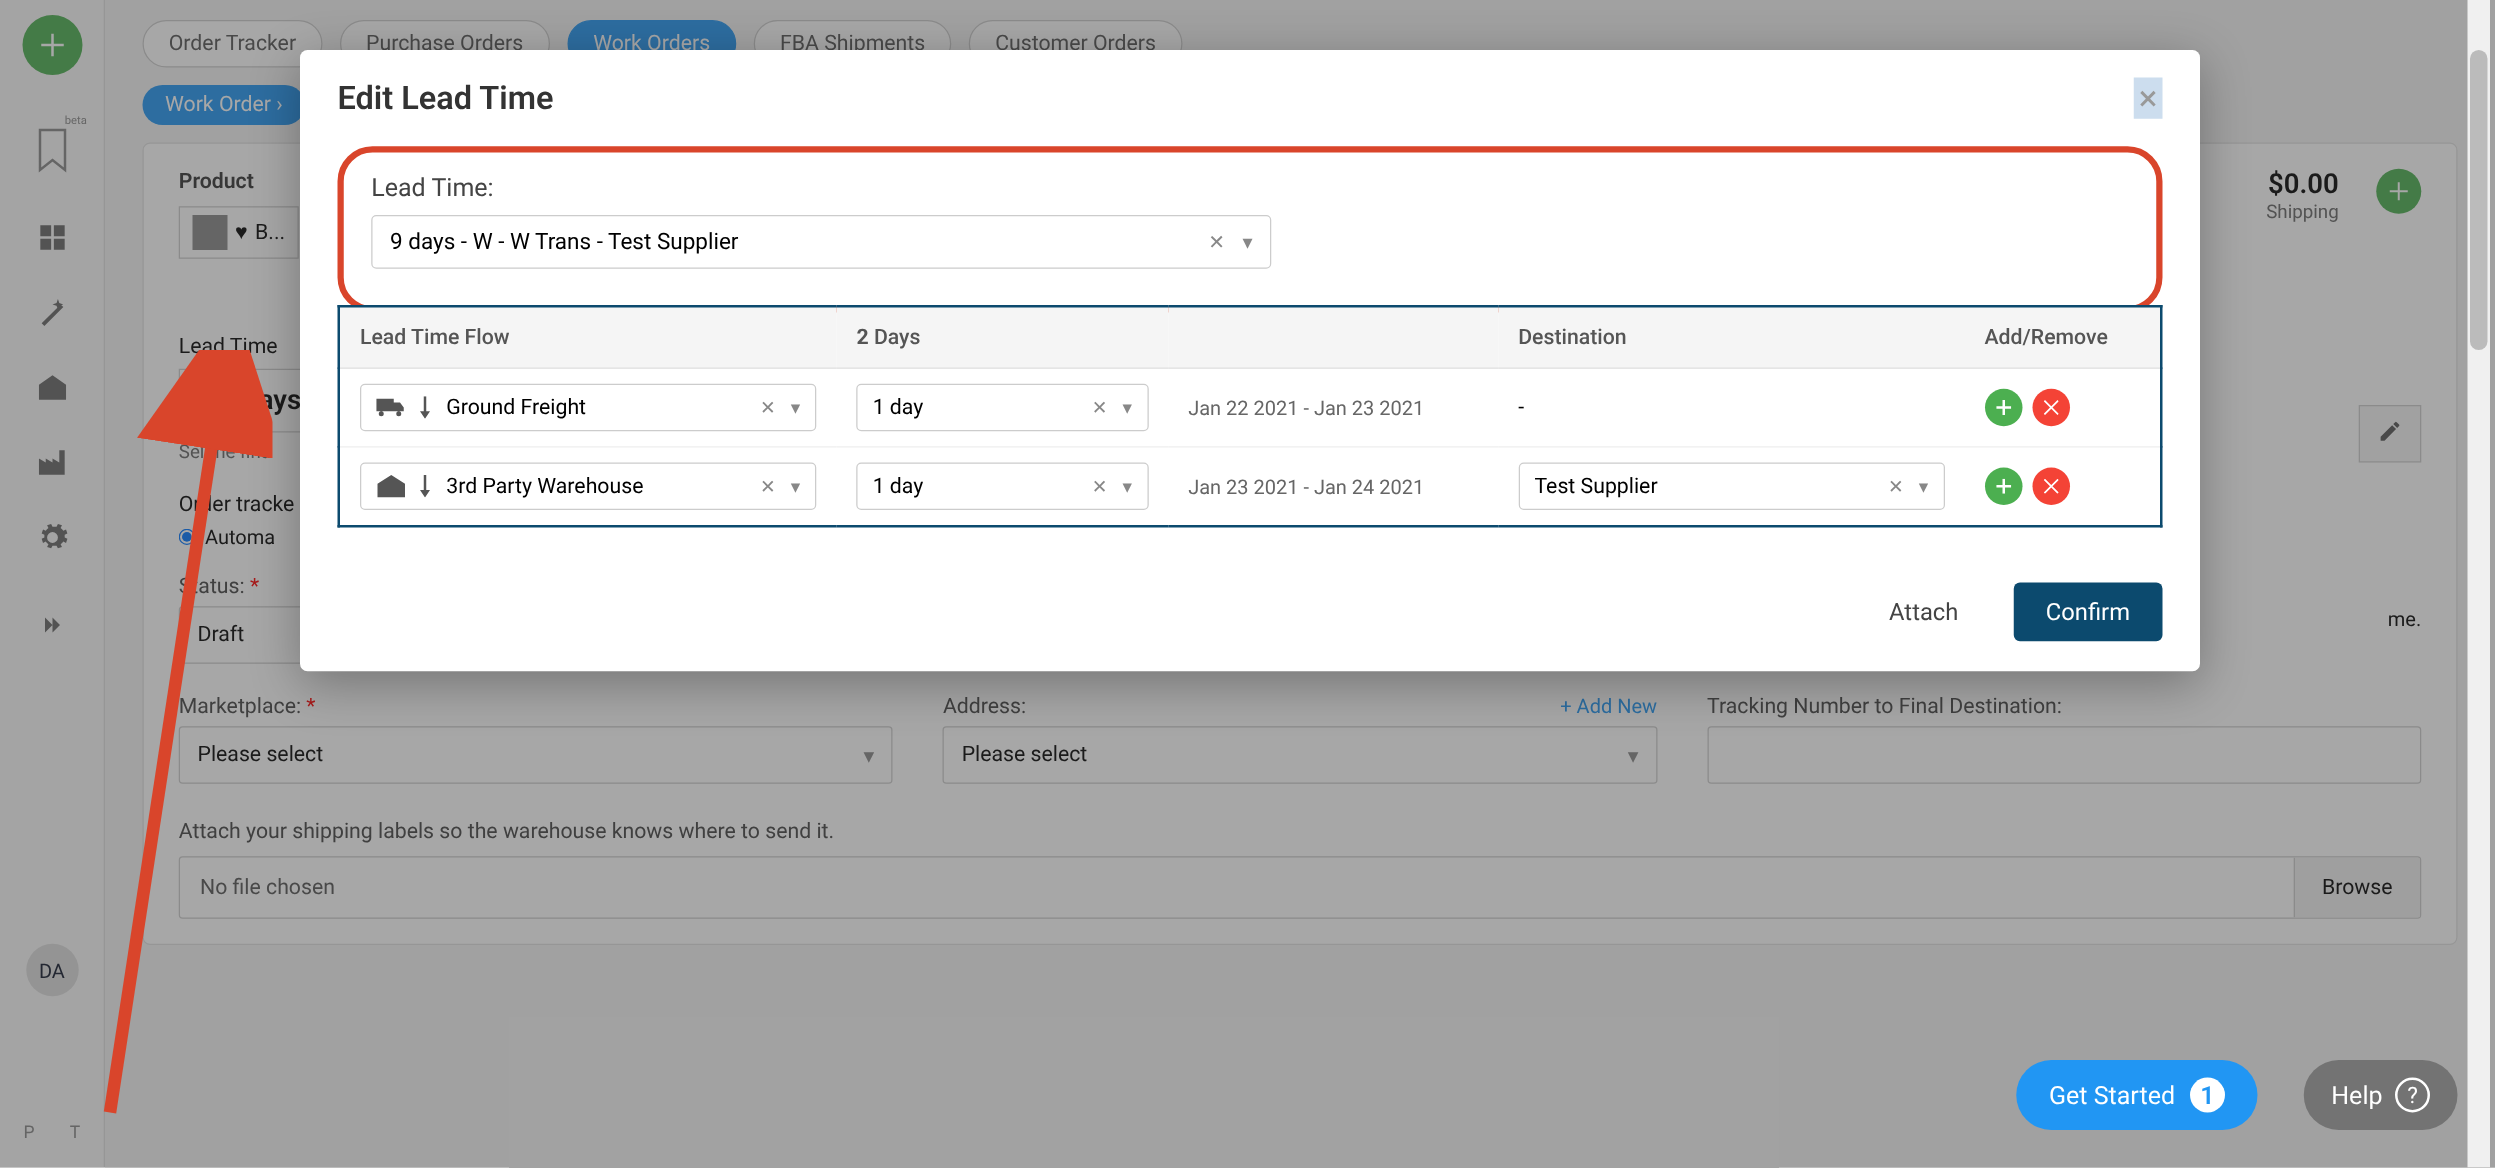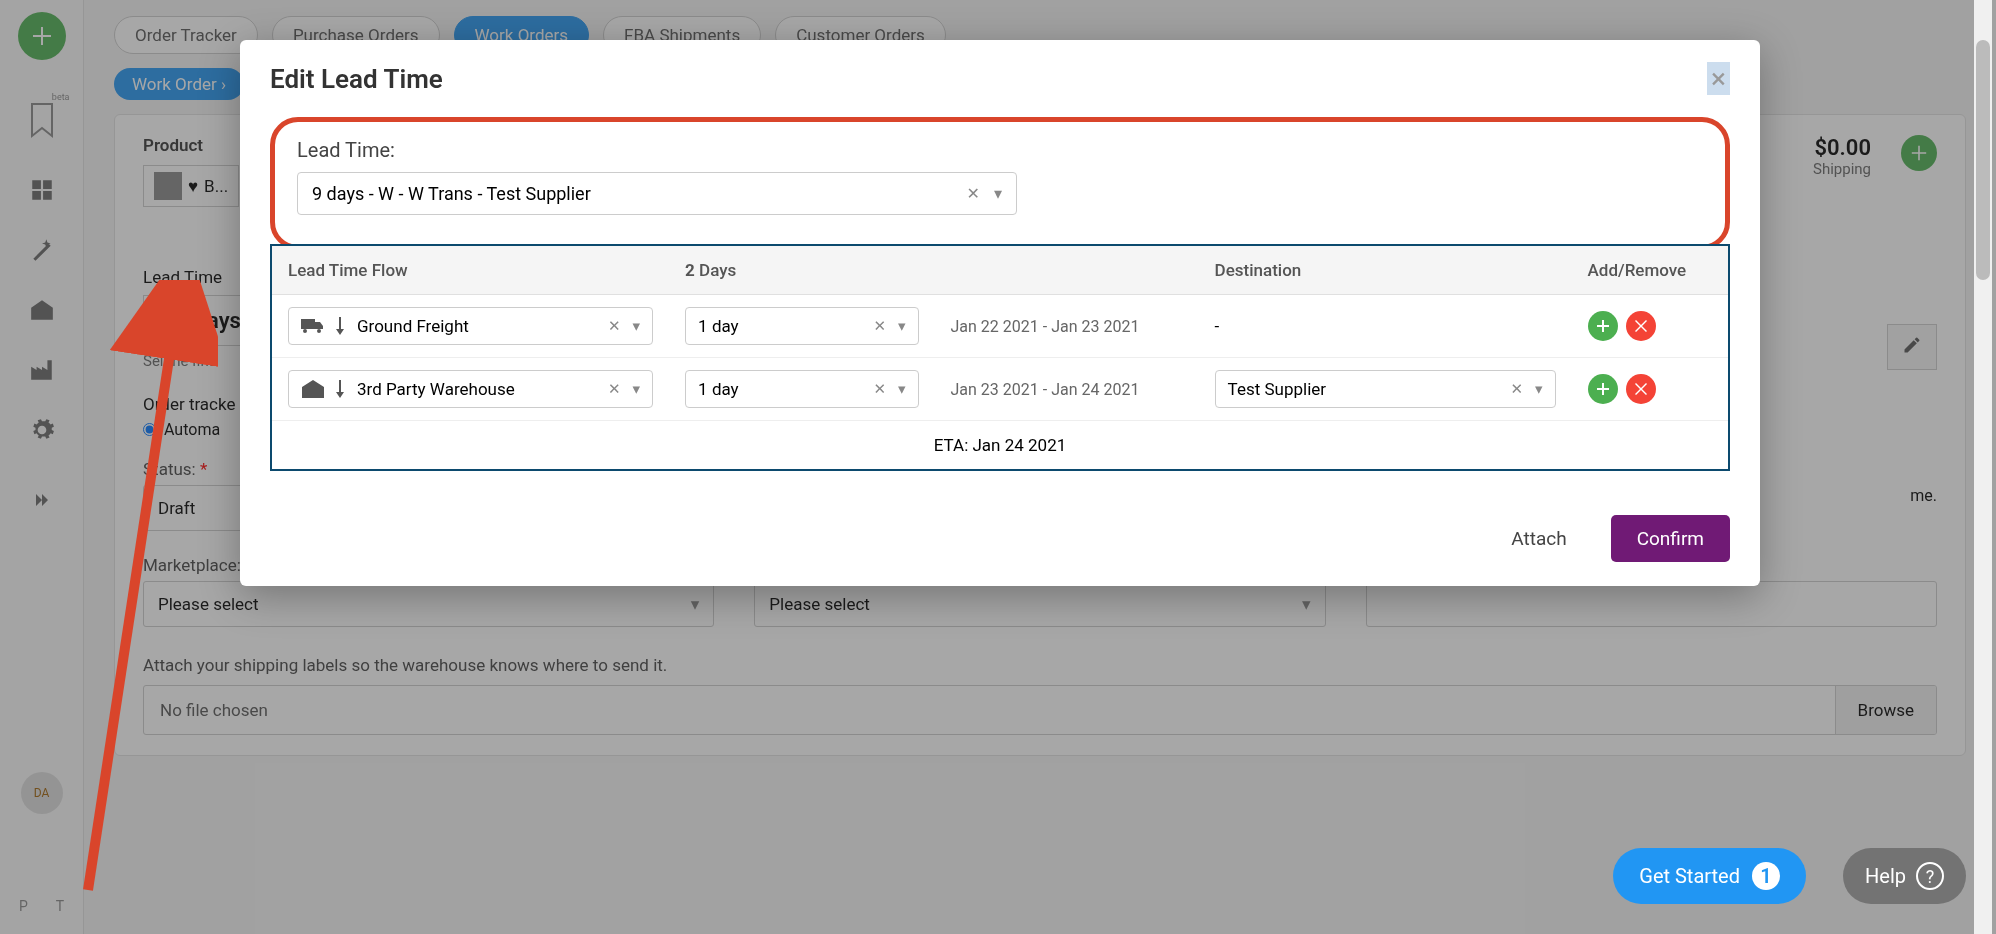--- a/index.html
+++ b/index.html
@@ -6,21 +6,21 @@
   body { background: #f5f5f5; overflow: hidden; width: 1996px; height: 934px; position: relative; }
 
   
   .sidebar { position: absolute; left: 0; top: 0; width: 84px; height: 100%; background: #fafafa; border-right: 1px solid #e0e0e0; display: flex; flex-direction: column; align-items: center; padding-top: 12px; }
   .sidebar-add { width: 48px; height: 48px; border-radius: 50%; background: #4CAF50; color: white; display: flex; align-items: center; justify-content: center; font-size: 24px; margin-bottom: 40px; }
   .sidebar-logo { width: 40px; height: 40px; margin-bottom: 30px; position: relative; }
   .sidebar-logo svg { width: 40px; height: 40px; }
   .sidebar-beta { position: absolute; top: -8px; right: -8px; font-size: 9px; color: #888; }
   .sidebar-icon { width: 40px; height: 40px; display: flex; align-items: center; justify-content: center; color: #666; margin-bottom: 20px; font-size: 22px; }
   .sidebar-expand { margin-top: 10px; }
-  .sidebar-avatar { position: absolute; bottom: 120px; width: 42px; height: 42px; border-radius: 50%; background: #ddd; display: flex; align-items: center; justify-content: center; font-size: 12px; color: #a16207; }
+  .sidebar-avatar { position: absolute; bottom: 137px; width: 42px; height: 42px; border-radius: 50%; background: #ddd; display: flex; align-items: center; justify-content: center; font-size: 16px; color: #0f172a; }
   .sidebar-footer { position: absolute; bottom: 20px; display: flex; gap: 28px; font-size: 14px; color: #888; }
 
   
   .main { position: absolute; left: 84px; top: 0; right: 0; bottom: 0; padding: 16px 30px; }
   .tabs-row { display: flex; gap: 14px; margin-bottom: 14px; align-items:center; }
   .tab-pill { padding: 8px 20px; border-radius: 999px; border: 1px solid #ccc; font-size: 17px; color: #555; background: white; }
   .tab-pill.active { background: #2196F3; border-color: #2196F3; color: white; }
   .sub-pill { padding: 6px 18px; border-radius: 999px; background: #2196F3; color: white; font-size: 17px; display: inline-block; margin-bottom: 14px; }
 
   .panel { background: white; border: 1px solid #e0e0e0; border-radius: 6px; padding: 20px 28px; }
@@ -75,21 +75,21 @@
   .cell-icons-group { display:flex; gap:8px; align-items:center; color:#555; }
   .drop-icons { display:flex; gap:12px; color:#888; font-size:15px; }
   .action-btns { display:flex; gap:8px; }
   .circ { width:30px; height:30px; border-radius:50%; display:flex; align-items:center; justify-content:center; color:white; font-size:16px; }
   .circ.green { background:#4CAF50; }
   .circ.red { background:#f44336; }
 
   .modal-footer { display:flex; justify-content:flex-end; gap:18px; padding: 24px 30px; }
   .btn { padding: 12px 26px; border-radius:5px; font-size:19px; border:none; cursor:pointer; }
   .btn-cancel { background:transparent; color:#444; }
-  .btn-confirm { background:#701a75; color:white; }
+  .btn-confirm { background:#0c4a6e; color:white; }
 
   
   .annotation-arrow { position:absolute; left:78px; top:280px; pointer-events:none; }
 
   
   .get-started { position:absolute; right:190px; bottom:30px; background:#2196F3; color:white; padding:14px 26px; border-radius:999px; font-size:20px; display:flex; align-items:center; gap:12px; }
   .get-started .badge { background:white; color:#2196F3; width:28px; height:28px; border-radius:50%; display:flex; align-items:center; justify-content:center; font-weight:600; }
   .help-btn { position:absolute; right:30px; bottom:30px; background:#737373; color:white; padding:14px 22px; border-radius:999px; font-size:20px; display:flex; align-items:center; gap:10px; }
   .help-btn .q { width:28px; height:28px; border:2px solid white; border-radius:50%; display:flex; align-items:center; justify-content:center; font-size:18px; }
 
@@ -368,23 +368,20 @@
                   </svg>
               </div>
               <div class="circ red">
                 <svg width="12" height="12" viewBox="0 0 12 12">
                     <path fill="white" d="M1 0l5 5 5-5 1 1-5 5 5 5-1 1-5-5-5 5-1-1 5-5-5-5z"></path>
                   </svg>
               </div>
             </div>
           </td>
         </tr>
-        <tr class="eta">
-          <td colspan="5">ETA: Jan 24 2021</td>
-        </tr>
       </tbody>
     </table>
   </div>
   <div class="modal-footer">
     <button class="btn btn-cancel">Attach</button>
     <button class="btn btn-confirm">Confirm</button>
   </div>
 </div>
 
 <svg class="annotation-arrow" width="140" height="620">

